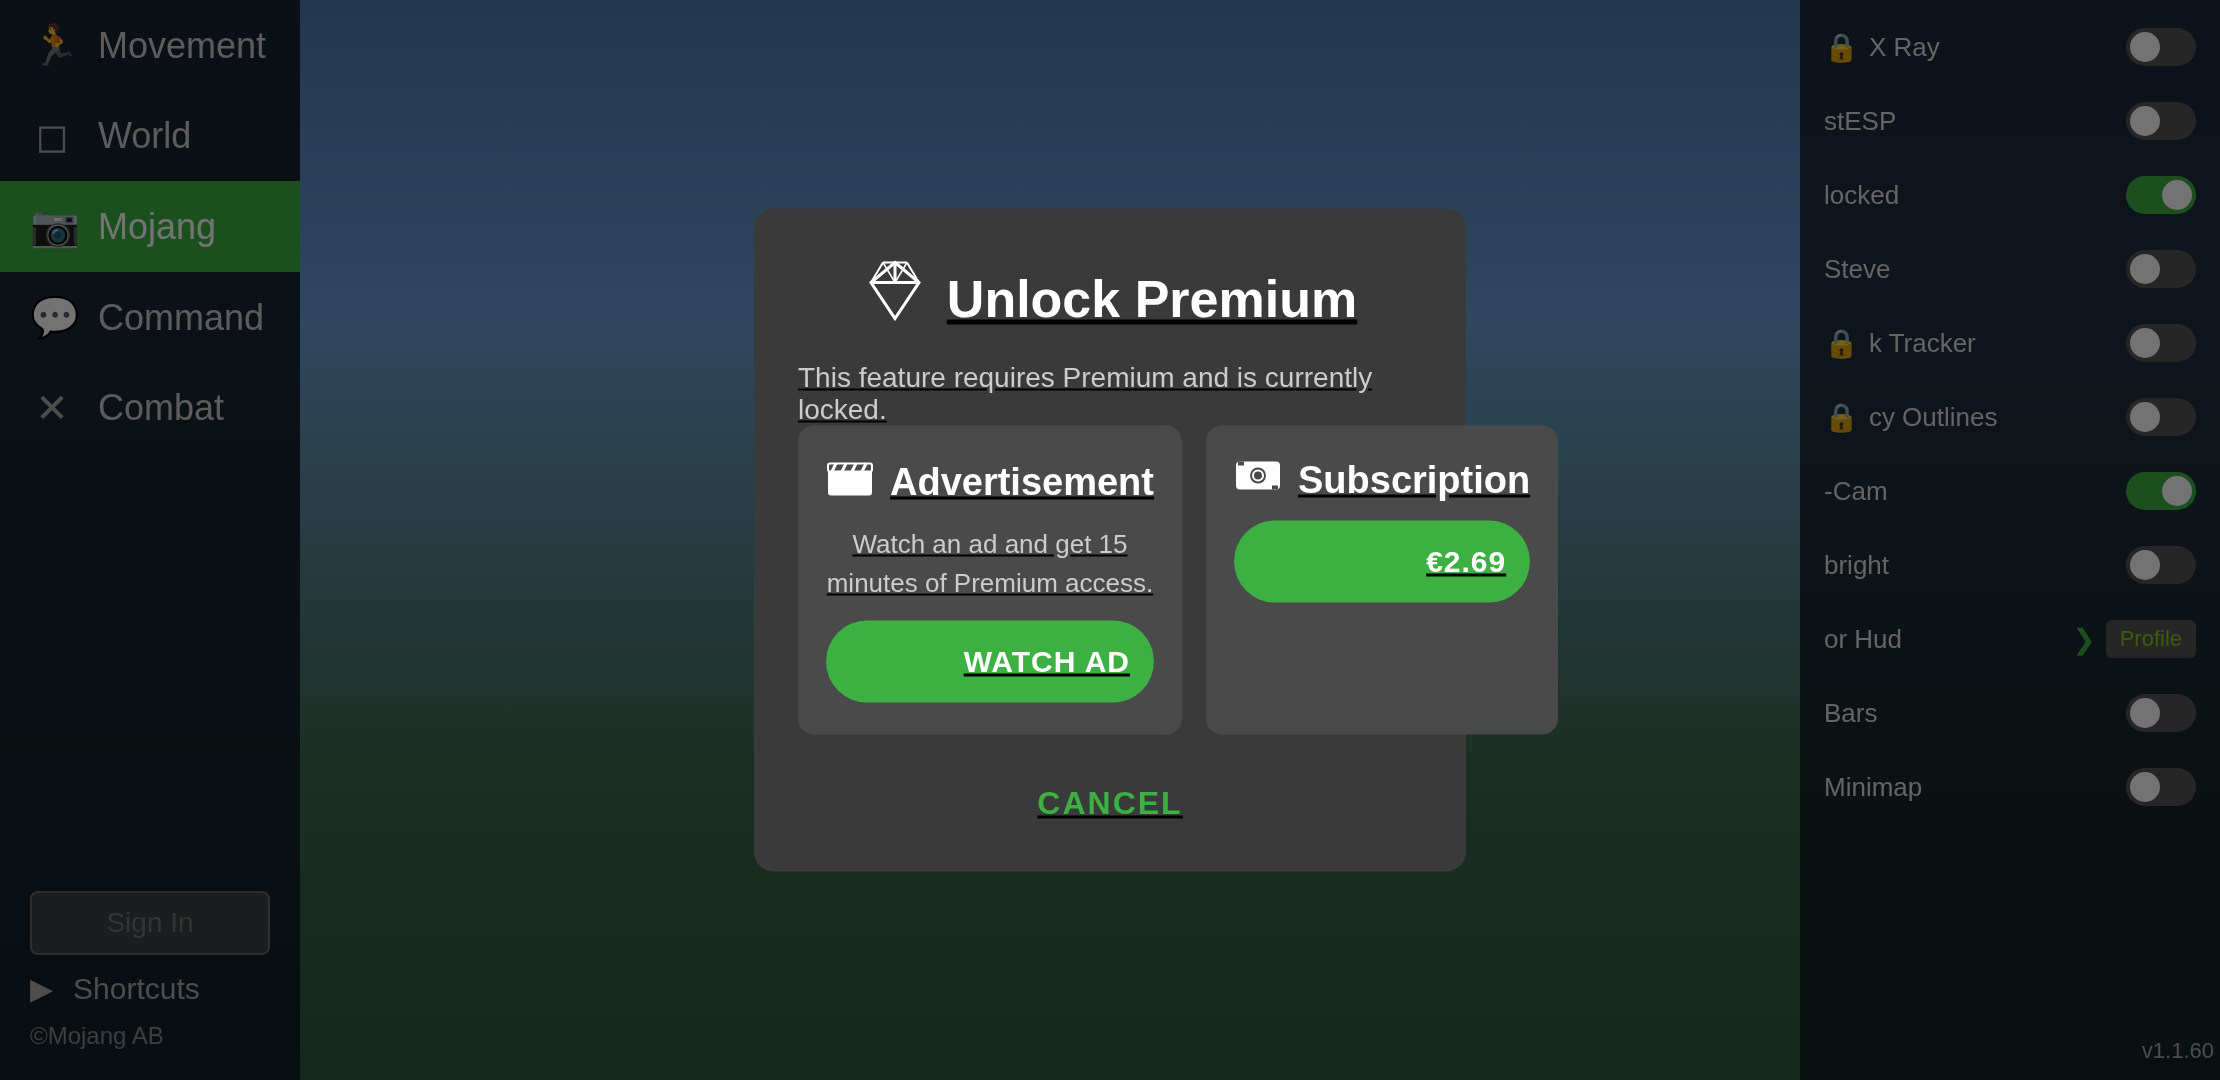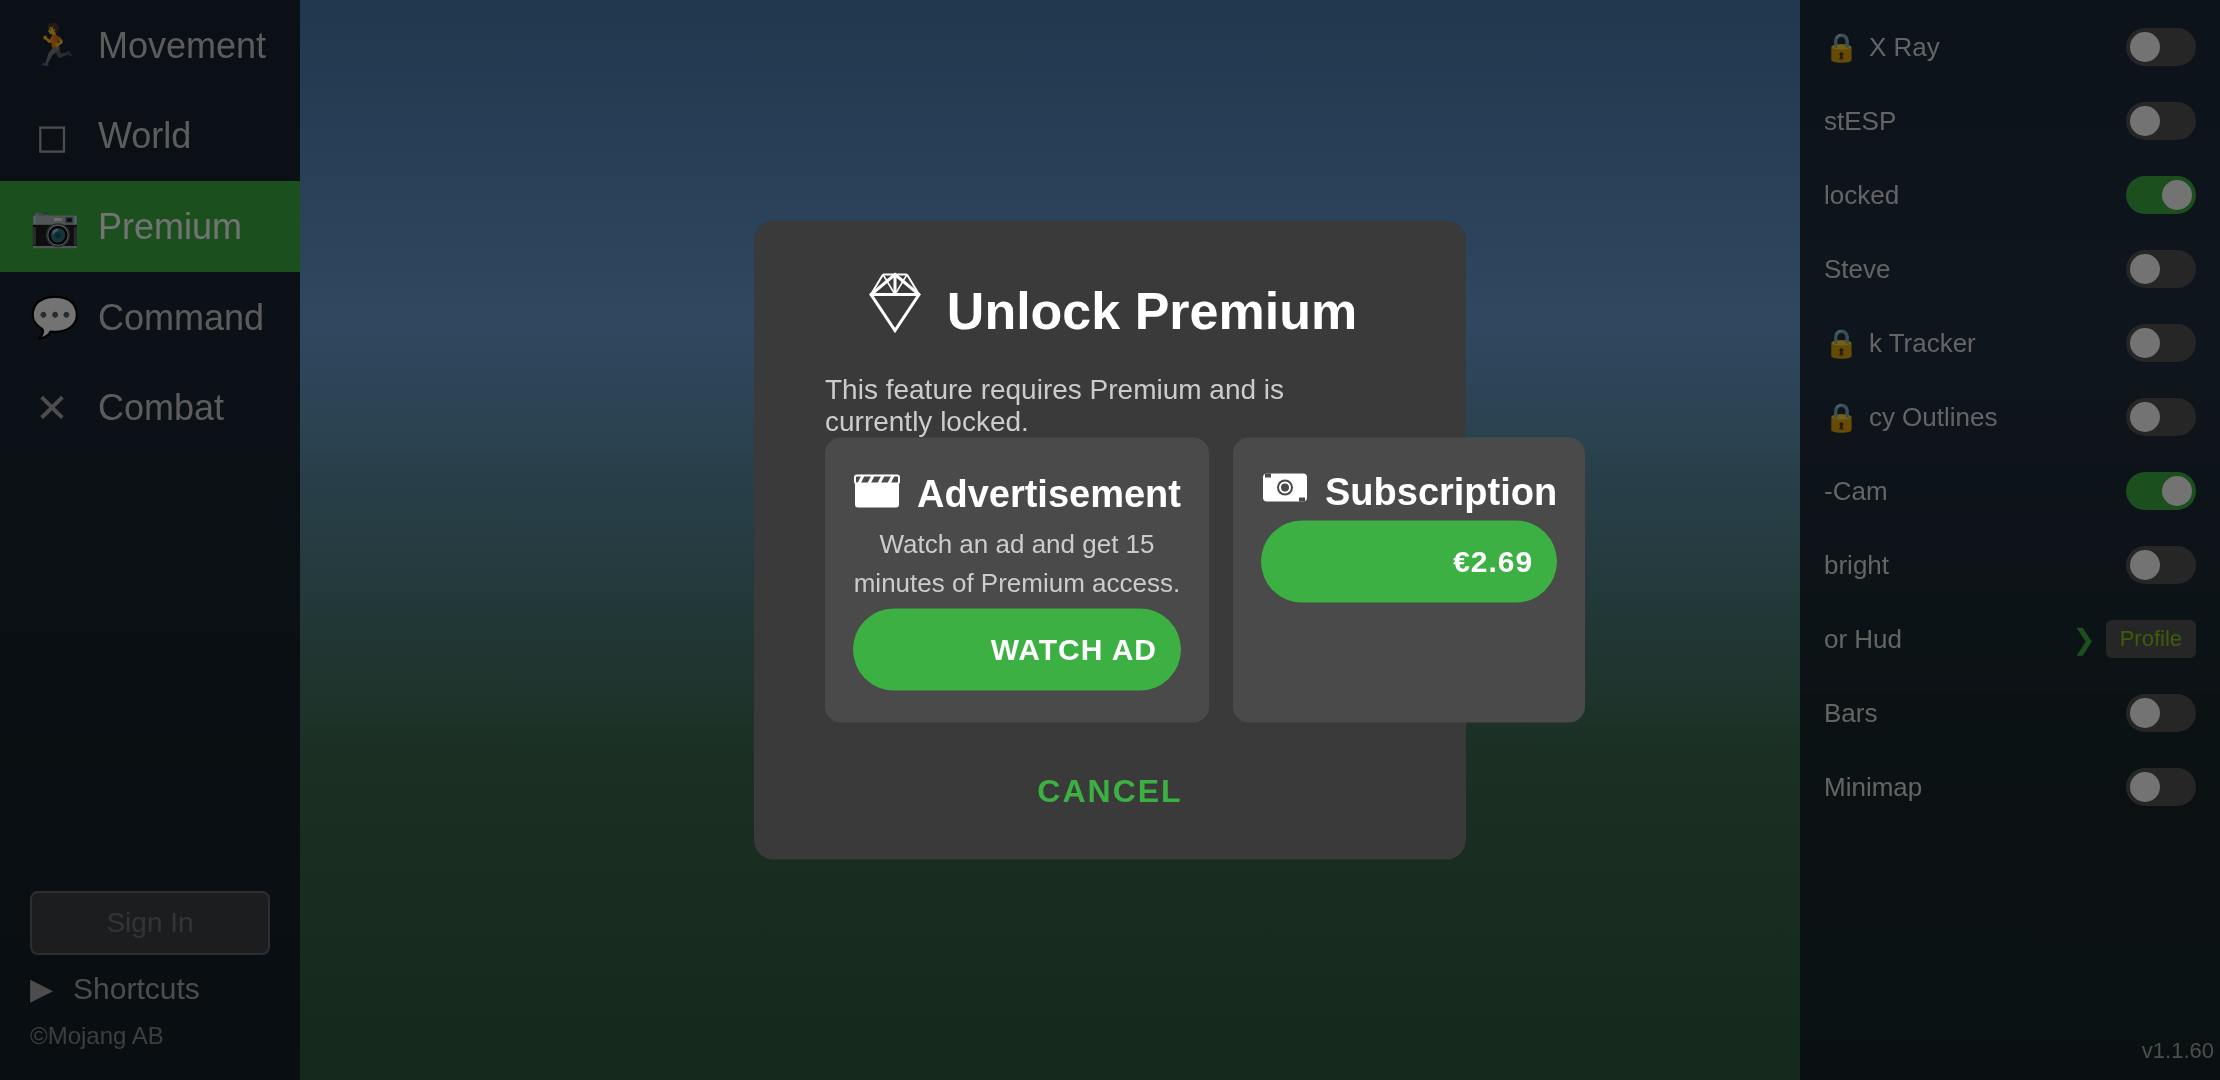--- a/index.html
+++ b/index.html
@@ -170,24 +170,25 @@
     
     .modal {
       position: absolute;
       top: 50%;
       left: 50%;
       transform: translate(-50%, -50%);
       width: 712px;
       background: #3a3a3a;
       border-radius: 20px;
       z-index: 10;
-      padding: 50px 71px 40px;
+      padding: 50px 44px 40px;
       display: flex;
       flex-direction: column;
       align-items: center;
+      text-decoration: underline;
     }
 
     .modal-header {
       display: flex;
       align-items: center;
       gap: 20px;
       margin-bottom: 24px;
     }
 
     .modal-title {
@@ -210,21 +211,21 @@
     }
 
     .modal-card {
       flex: 1;
       background: #4a4a4a;
       border-radius: 16px;
       padding: 32px 28px;
       display: flex;
       flex-direction: column;
       align-items: center;
-      gap: 6px;
+      gap: 18px;
     }
 
     .card-header {
       display: flex;
       align-items: center;
       gap: 16px;
     }
 
     .card-icon {
       font-size: 40px;
@@ -279,21 +280,21 @@
   <div class="sidebar-item">
     <span class="icon">🏃</span>
     <span>Movement</span>
   </div>
   <div class="sidebar-item">
     <span class="icon">◻</span>
     <span>World</span>
   </div>
   <div class="sidebar-item active">
     <span class="icon">📷</span>
-    <span>Premium</span>
+    <span>Mojang</span>
   </div>
   <div class="sidebar-item">
     <span class="icon">💬</span>
     <span>Command</span>
   </div>
   <div class="sidebar-item">
     <span class="icon">✕</span>
     <span>Combat</span>
   </div>
 

